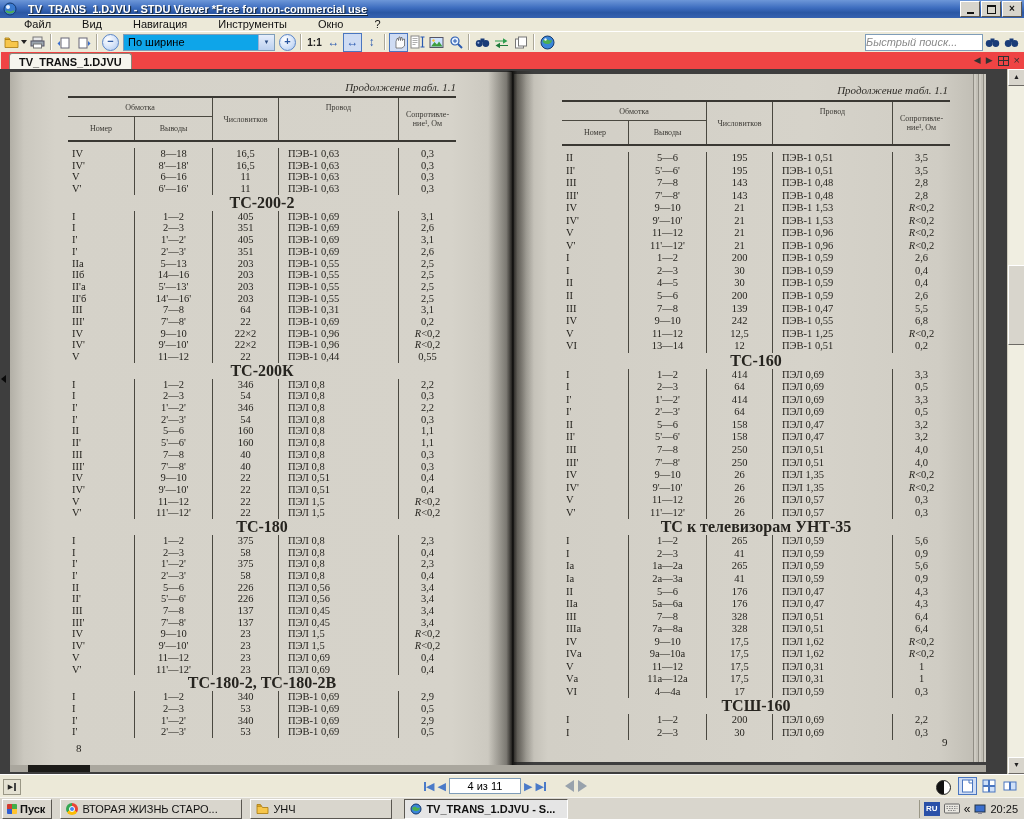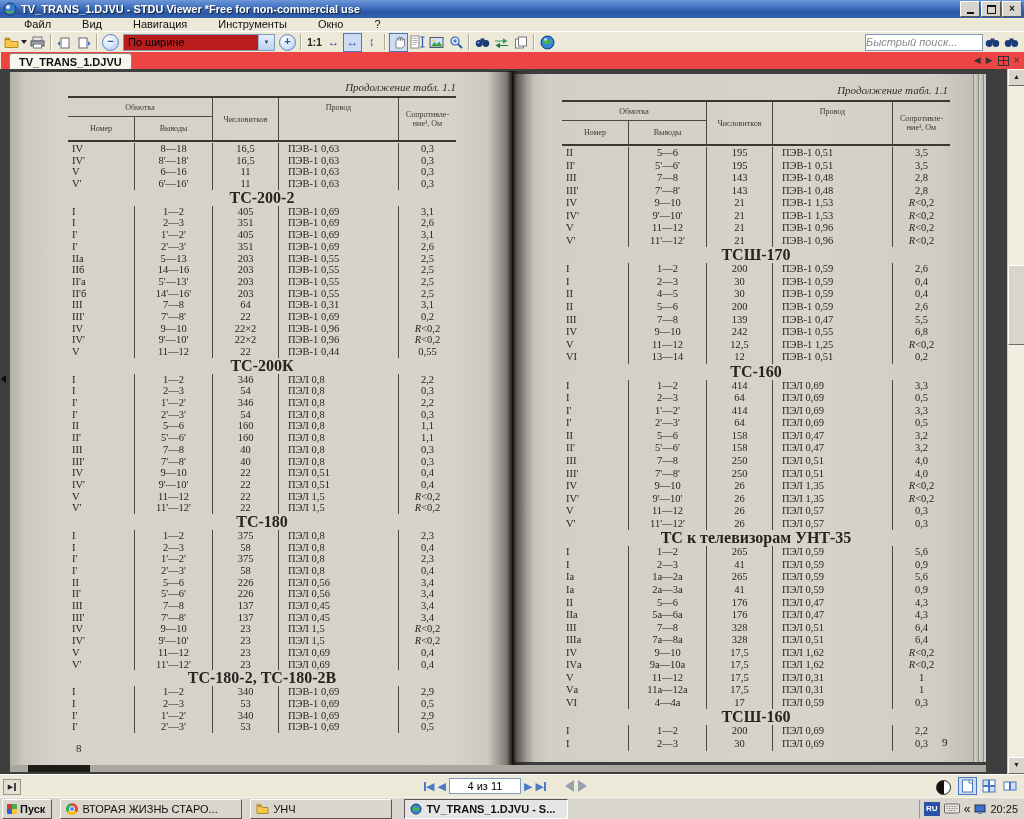--- a/index.html
+++ b/index.html
@@ -4,21 +4,21 @@
 <style>
   html,body{margin:0;padding:0;}
   body{width:1024px;height:819px;position:relative;overflow:hidden;
        font-family:"Liberation Sans",sans-serif;background:#ECE9D8;
        -webkit-font-smoothing:antialiased;}
 
   
   .titlebar{position:absolute;left:0;top:0;width:1024px;height:18px;
     background:linear-gradient(180deg,#6d97d8 0%,#3c6cbe 45%,#2a57a4 70%,#3662b0 100%);
     display:flex;align-items:center;color:#fff;font-size:11px;font-weight:bold;padding-left:3px;box-sizing:border-box;}
-  .titlebar .ttl{margin-left:4px;text-shadow:1px 1px 1px #123;white-space:nowrap;}
+  .titlebar .ttl{margin-left:11px;text-shadow:1px 1px 1px #123;white-space:nowrap;text-decoration:underline;}
   .winbtns{margin-left:auto;display:flex;margin-right:2px;}
   .winbtn{width:18px;height:14px;background:#d8d5cc;border:1px solid;border-color:#fff #5a5751 #5a5751 #fff;
     margin-left:1px;display:flex;align-items:center;justify-content:center;font-size:10px;color:#111;line-height:1;}
   .minglyph{width:7px;height:2px;background:#111;margin-top:7px;}
   .restglyph{width:7px;height:6px;border:1px solid #111;border-top-width:2px;}
 
   
   .menubar{position:absolute;left:0;top:18px;width:1024px;height:13px;background:#ECE9D8;
     display:flex;align-items:center;font-size:11px;color:#111;}
   .menuitem{padding:0 7px;height:13px;line-height:13px;margin-left:17px;}
@@ -26,21 +26,21 @@
   
   .toolbar{position:absolute;left:0;top:31px;width:1024px;height:21px;background:#ECE9D8;
     border-top:1px solid #fff;display:flex;align-items:center;padding:0 3px;box-sizing:border-box;}
   .tbtn{height:19px;min-width:19px;display:flex;align-items:center;justify-content:center;border:1px solid transparent;box-sizing:border-box;}
   .tbtn.sel{border:1px solid #4a76c0;background:#cfdcf3;}
   .tsep{width:1px;height:16px;background:#aca899;margin:0 3px;border-right:1px solid #fff;}
   .caret{width:0;height:0;border-left:3px solid transparent;border-right:3px solid transparent;border-top:4px solid #222;margin-left:2px;}
   .zoomcirc{width:15px;height:15px;border-radius:50%;border:1px solid #5b86c8;color:#2a56a0;font-weight:bold;
     font-size:11px;line-height:12px;text-align:center;
     background:radial-gradient(circle at 35% 30%,#ffffff,#d4e2f8 55%,#a9c5ec);}
-  .combo{width:152px;height:17px;background:#b91c1c;border:1px solid #7f9db9;display:flex;align-items:center;
+  .combo{width:152px;height:17px;background:#0ea5e9;border:1px solid #7f9db9;display:flex;align-items:center;
     font-size:11px;padding-left:4px;box-sizing:border-box;margin:0 3px;}
   .combo-arrow{margin-left:auto;width:15px;height:15px;background:linear-gradient(180deg,#e6eefc,#bcd0ef);
     border-left:1px solid #9ab2d5;display:flex;align-items:center;justify-content:center;font-size:6px;color:#2a4a80;}
   .ratio{font-size:10px;font-weight:bold;color:#222;letter-spacing:0;}
   .fitglyph{color:#2a5ab0;font-size:12px;font-weight:bold;line-height:1;}
   .qsearch{margin-left:auto;display:flex;align-items:center;}
   .qsearch input{width:118px;height:17px;border:1px solid #7f9db9;font-size:11px;padding:0 0;box-sizing:border-box;
     font-family:"Liberation Sans",sans-serif;}
   .qsearch input::placeholder{color:#8a8a8a;font-style:italic;}
 
@@ -70,21 +70,21 @@
   .bookbottom .shadowseg{position:absolute;left:18px;top:0;width:62px;height:7px;background:#1c1b18;}
   .panelarrow{position:absolute;left:1px;top:306px;width:0;height:0;
     border-top:4px solid transparent;border-bottom:4px solid transparent;border-right:5px solid #0a0a0a;}
 
   .pg-title{position:absolute;font-style:italic;font-size:11px;color:#2e2c27;white-space:nowrap;}
   .pgnum{position:absolute;font-size:11px;}
 
   .ptable{position:absolute;width:388px;}
   .thead{display:grid;grid-template-columns:66px 78px 66px 120px 58px;grid-template-rows:19px 23px;
     border-top:2px solid #3a3833;border-bottom:2px solid #3a3833;font-size:8px;color:#3a3833;
-    font-family:"Liberation Serif",serif;margin-bottom:1px;}
+    font-family:"Liberation Serif",serif;margin-bottom:6px;}
   .thead div{display:flex;align-items:center;justify-content:center;text-align:center;}
   .th-winding{grid-column:1/3;grid-row:1;border-bottom:1px solid #4a4840;}
   .th-number{grid-column:1;grid-row:2;}
   .th-leads{grid-column:2;grid-row:2;border-left:1px solid #4a4840;}
   .th-turns{grid-column:3;grid-row:1/3;border-left:1px solid #4a4840;flex-direction:row;line-height:9px;}
   .th-wire{grid-column:4;grid-row:1/3;border-left:1px solid #4a4840;align-items:flex-start !important;padding-top:5px;}
   .th-res{grid-column:5;grid-row:1/3;border-left:1px solid #4a4840;flex-direction:column;line-height:9px;}
 
   .trow{display:grid;grid-template-columns:66px 78px 66px 120px 58px;height:11.7px;font-size:10.5px;line-height:11.7px;}
   .page-right .trow{height:12.55px;line-height:12.55px;}
@@ -733,21 +733,20 @@
             <div class="c c3">ПЭВ-1 0,96</div>
             <div class="c c4"><i>R</i>&lt;0,2</div>
           </div>
           <div class="trow">
             <div class="c c0">V'</div>
             <div class="c c1">11'—12'</div>
             <div class="c c2">21</div>
             <div class="c c3">ПЭВ-1 0,96</div>
             <div class="c c4"><i>R</i>&lt;0,2</div>
           </div>
-          <div class="sec-title">ТСШ-170</div>
           <div class="trow">
             <div class="c c0">I</div>
             <div class="c c1">1—2</div>
             <div class="c c2">200</div>
             <div class="c c3">ПЭВ-1 0,59</div>
             <div class="c c4">2,6</div>
           </div>
           <div class="trow">
             <div class="c c0">I</div>
             <div class="c c1">2—3</div>

